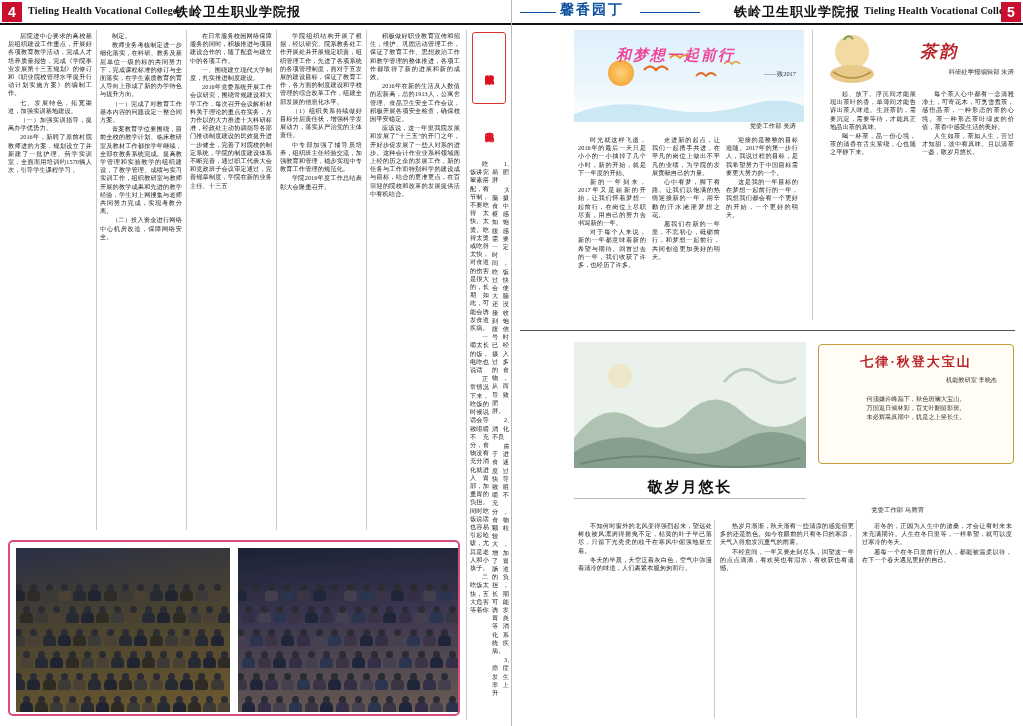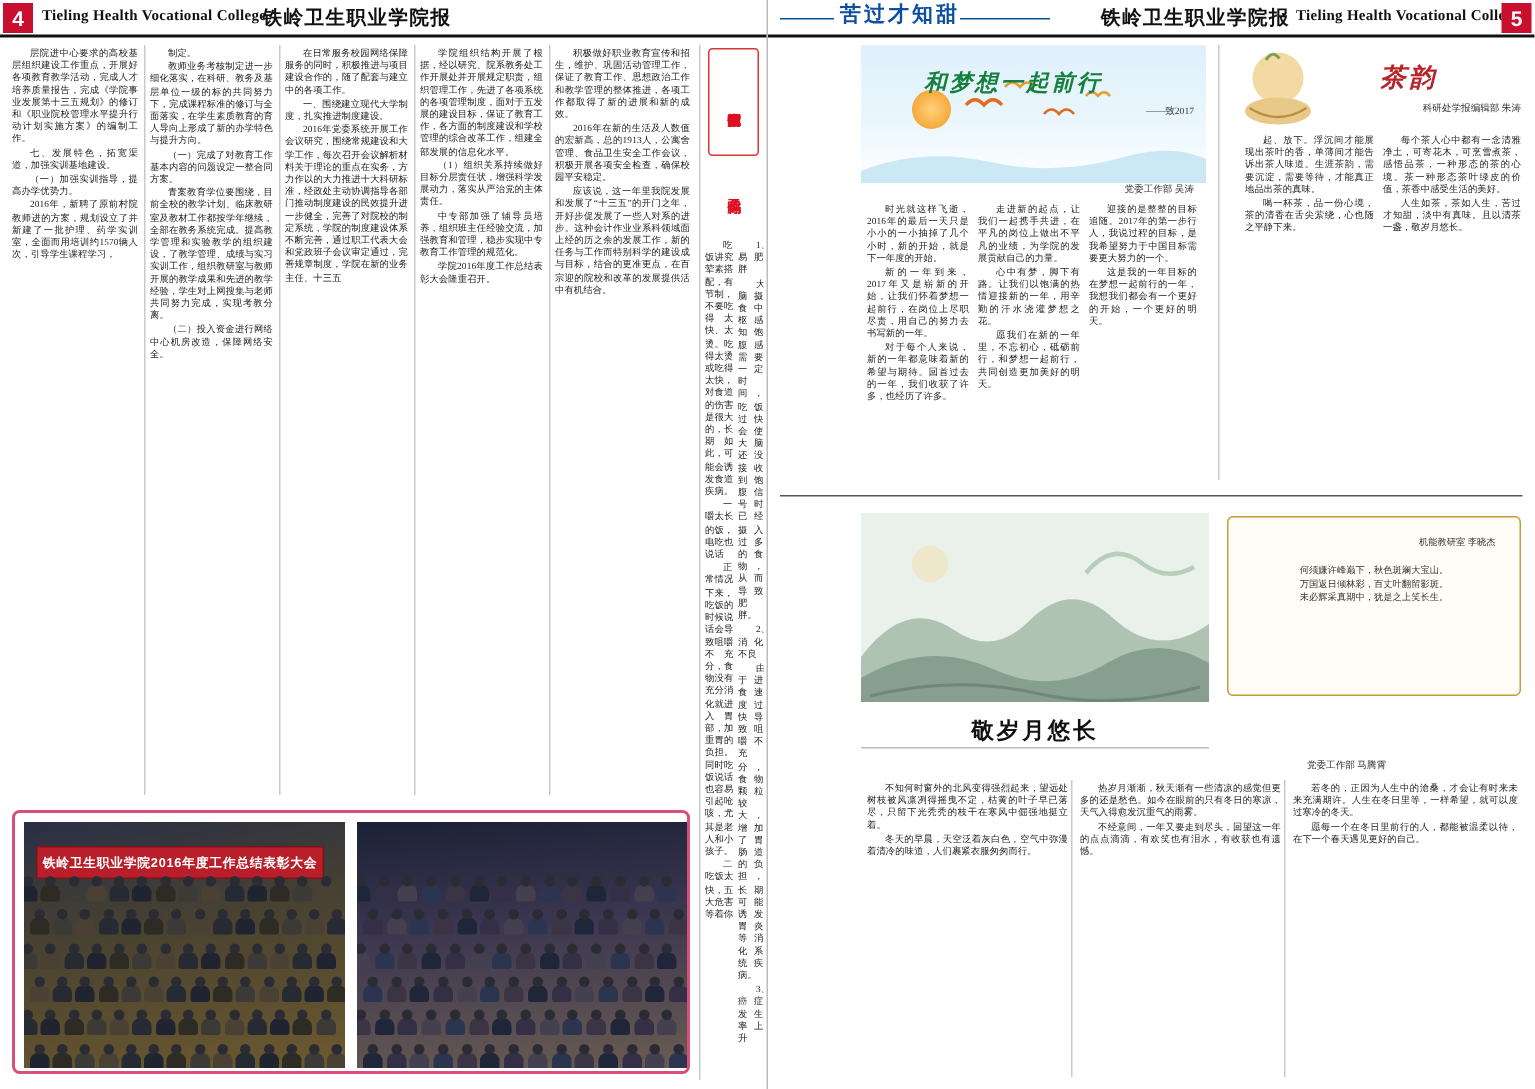--- a/index.html
+++ b/index.html
@@ -81,21 +81,21 @@
     text-align:center;box-sizing:border-box;
   }
   .redbox .t1{color:#d12;font-size:9px;font-weight:bold;font-family:"Liberation Sans",sans-serif;line-height:13px;}
   .redbox .t2{color:#d12;font-size:9px;font-weight:bold;font-family:"Liberation Sans",sans-serif;line-height:13px;}
   .sky{
     position:absolute;background:linear-gradient(180deg,#dff0fb 0%,#eaf6fd 55%,#ffffff 100%);
     overflow:hidden;
   }
   .sun{position:absolute;border-radius:50%;}
   .poemtitle{
-    font-family:"Liberation Serif",serif;color:#15803d;
+    font-family:"Liberation Serif",serif;color:#ec4899;
     font-size:15px;font-weight:bold;font-style:italic;letter-spacing:2px;
   }
   .poemtitle.red{color:#b8232a;}
   .byline{font-size:6.4px;color:#333;text-align:right;}
 
   .landscape{
     position:absolute;overflow:hidden;
     background:linear-gradient(180deg,#e9f2ec 0%,#dce9e0 40%,#cfe0d2 70%,#c4d7c8 100%);
   }
 
@@ -161,21 +161,20 @@
         <p>学院2016年度工作总结表彰大会隆重召开。</p>
       </div>
     <div class="col" id="l5" style="left:370px;top:32px;width:90px;height:495px;">
         <p>积极做好职业教育宣传和招生，维护、巩固活动管理工作，保证了教育工作、思想政治工作和教学管理的整体推进，各项工作都取得了新的进展和新的成效。</p>
         <p>2016年在新的生活及人数值的宏新高，总的1913人，公寓舍管理、食品卫生安全工作会议，积极开展各项安全检查，确保校园平安稳定。</p>
         <p>应该说，这一年里我院发展和发展了“十三五”的开门之年，开好步促发展了一些人对系的进步。这种会计作业业系科领域面上经的历之余的发展工作，新的任务与工作而特别科学的建设成与目标，结合的更准更点，在百宗迎的院校和改革的发展提供活中有机结合。</p>
       </div>
 
     <div class="photoblock">
       <div class="photo photo-a">
-        <div class="banner">铁岭卫生职业学院2016年度工作总结表彰大会</div>
         <div class="crowd" id="crowd-a">
             <div class="body" style="left: -4px; top: 12px; background: rgb(31, 36, 48);"></div>
             <div class="head" style="left: -1px; top: 6px;"></div>
             <div class="body" style="left: 11.2857px; top: 12px; background: rgb(46, 42, 36);"></div>
             <div class="head" style="left: 14.2857px; top: 6px;"></div>
             <div class="body" style="left: 26.5714px; top: 12px; background: rgb(59, 58, 54);"></div>
             <div class="head" style="left: 29.5714px; top: 6px;"></div>
             <div class="body" style="left: 41.8571px; top: 12px; background: rgb(74, 64, 52);"></div>
             <div class="head" style="left: 44.8571px; top: 6px;"></div>
             <div class="body" style="left: 57.1429px; top: 12px; background: rgb(38, 42, 51);"></div>
@@ -532,21 +531,21 @@
         <p>大脑摄食中枢感知饱腹感需要一定时间，吃饭过快会使大脑还没接收到饱腹信号时已经摄入过多的食物，从而导致肥胖。</p>
         <p>2、消化不良</p>
         <p>由于进食速度过快导致咀嚼不充分，食物颗粒较大，增加了胃肠道的负担，长期可能诱发胃炎等消化系统疾病。</p>
         <p>3、癌症发生率上升</p>
       </div>
   </div>
 
   <div class="sheet sheet-right">
 
     <div class="masthead">
-      <div class="mh-section" style="left:48px;">苦过才知甜</div>
+      <div class="mh-section" style="left:48px;">馨香园丁</div>
       <div class="mh-section-rule" style="left:8px;width:36px;"></div>
       <div class="mh-section-rule" style="left:128px;width:60px;"></div>
       <div class="mh-cn" style="left:222px;">铁岭卫生职业学院报</div>
       <div class="mh-en" style="left:352px;">Tieling Health Vocational College</div>
       <div class="pagenum right">5</div>
       <div class="mh-rule"></div>
     </div>
 
     <div class="sky" style="left:62px;top:30px;width:230px;height:92px;">
       <div class="sun" style="left:34px;top:30px;width:26px;height:26px;background:radial-gradient(circle,#ffd27a 0%,#f5a93c 70%,#e89a2a 100%);"></div>
@@ -604,20 +603,21 @@
         <rect width="232" height="126" fill="#eaf1ea"></rect>
         <path d="M0 96 q30 -40 62 -18 q26 18 50 -6 q28 -28 56 -2 q30 28 64 4 L232 126 L0 126 Z" fill="#9bb3a0" opacity=".75"></path>
         <path d="M0 110 q44 -26 88 -6 q40 18 76 -4 q34 -20 68 0 L232 126 L0 126 Z" fill="#7d9684" opacity=".8"></path>
         <path d="M150 40 q18 -22 38 -6 q16 12 34 2" stroke="#b9cdbd" stroke-width="3" fill="none"></path>
         <circle cx="46" cy="34" r="12" fill="#f0e2bd" opacity=".7"></circle>
         <path d="M6 122 q56 -14 110 -2 q52 12 110 -4" stroke="#6e8877" stroke-width="2" fill="none"></path>
       </svg>
     </div>
 
     <div class="goldbox" style="left:306px;top:344px;width:196px;height:120px;padding:8px 6px;">
+      <div class="gt">七律·秋登大宝山</div>
       <div class="gm" style="margin-top:4px;text-align:right;padding-right:10px;">机能教研室 李晓杰</div>
       <div class="gm" style="margin-top:10px;" id="poem-lines">
           <div>何须嫌许峰巅下，秋色斑斓大宝山。</div>
           <div>万国返日倾林彩，百丈叶翻留影斑。</div>
           <div>未必辉采真期中，犹是之上笑长生。</div>
         </div>
     </div>
 
     <div class="sectitle" style="position:absolute;left:62px;top:478px;width:232px;font-size:15px;color:#111;">敬岁月悠长</div>
     <div class="byline" style="position:absolute;left:300px;top:506px;width:112px;">党委工作部 马腾霄</div>

